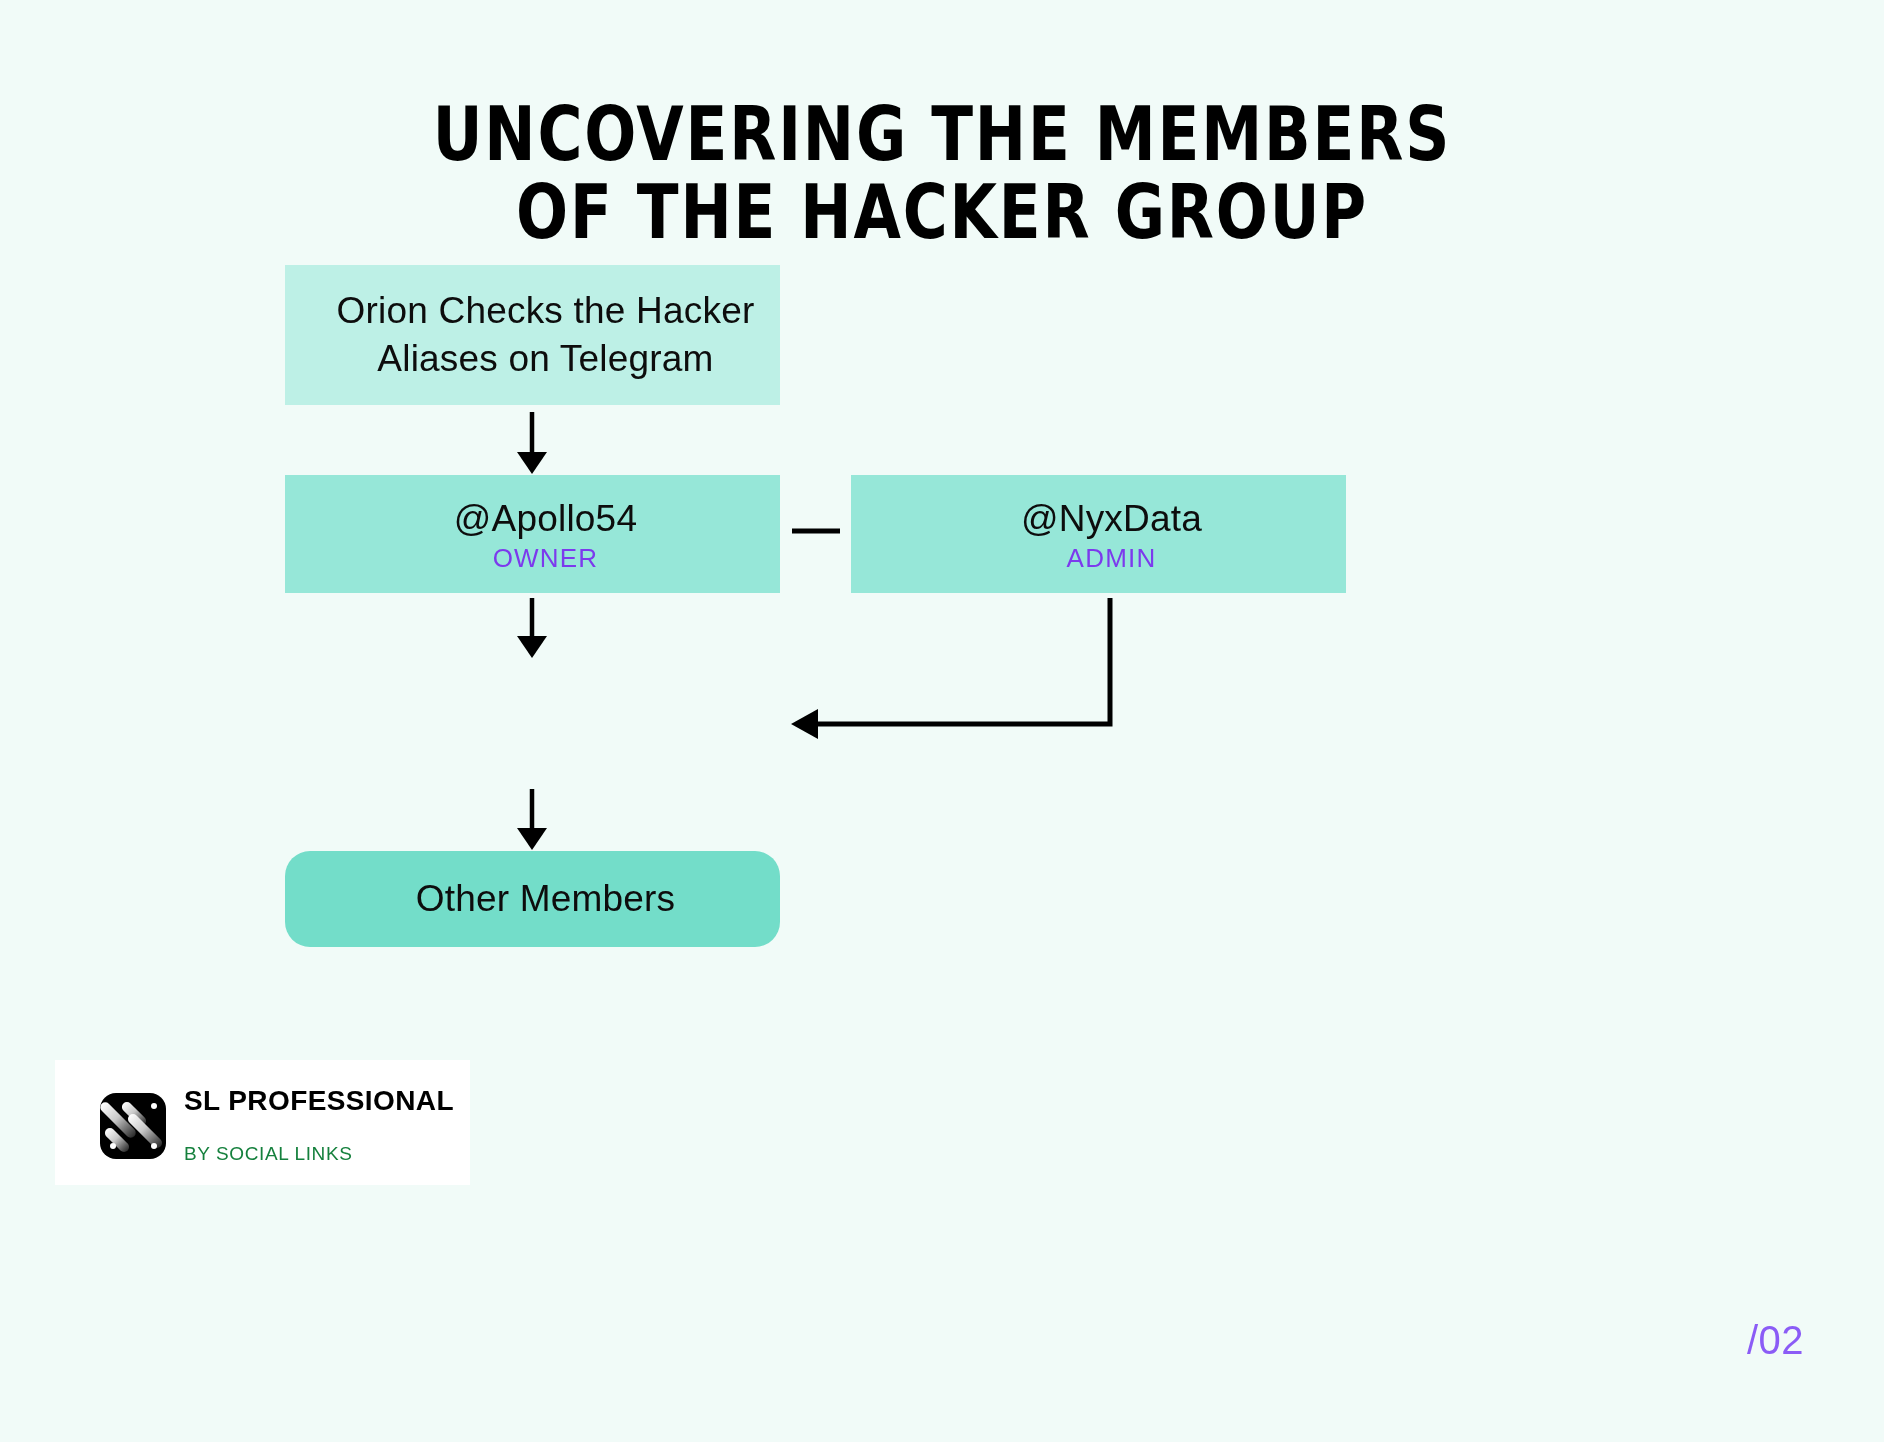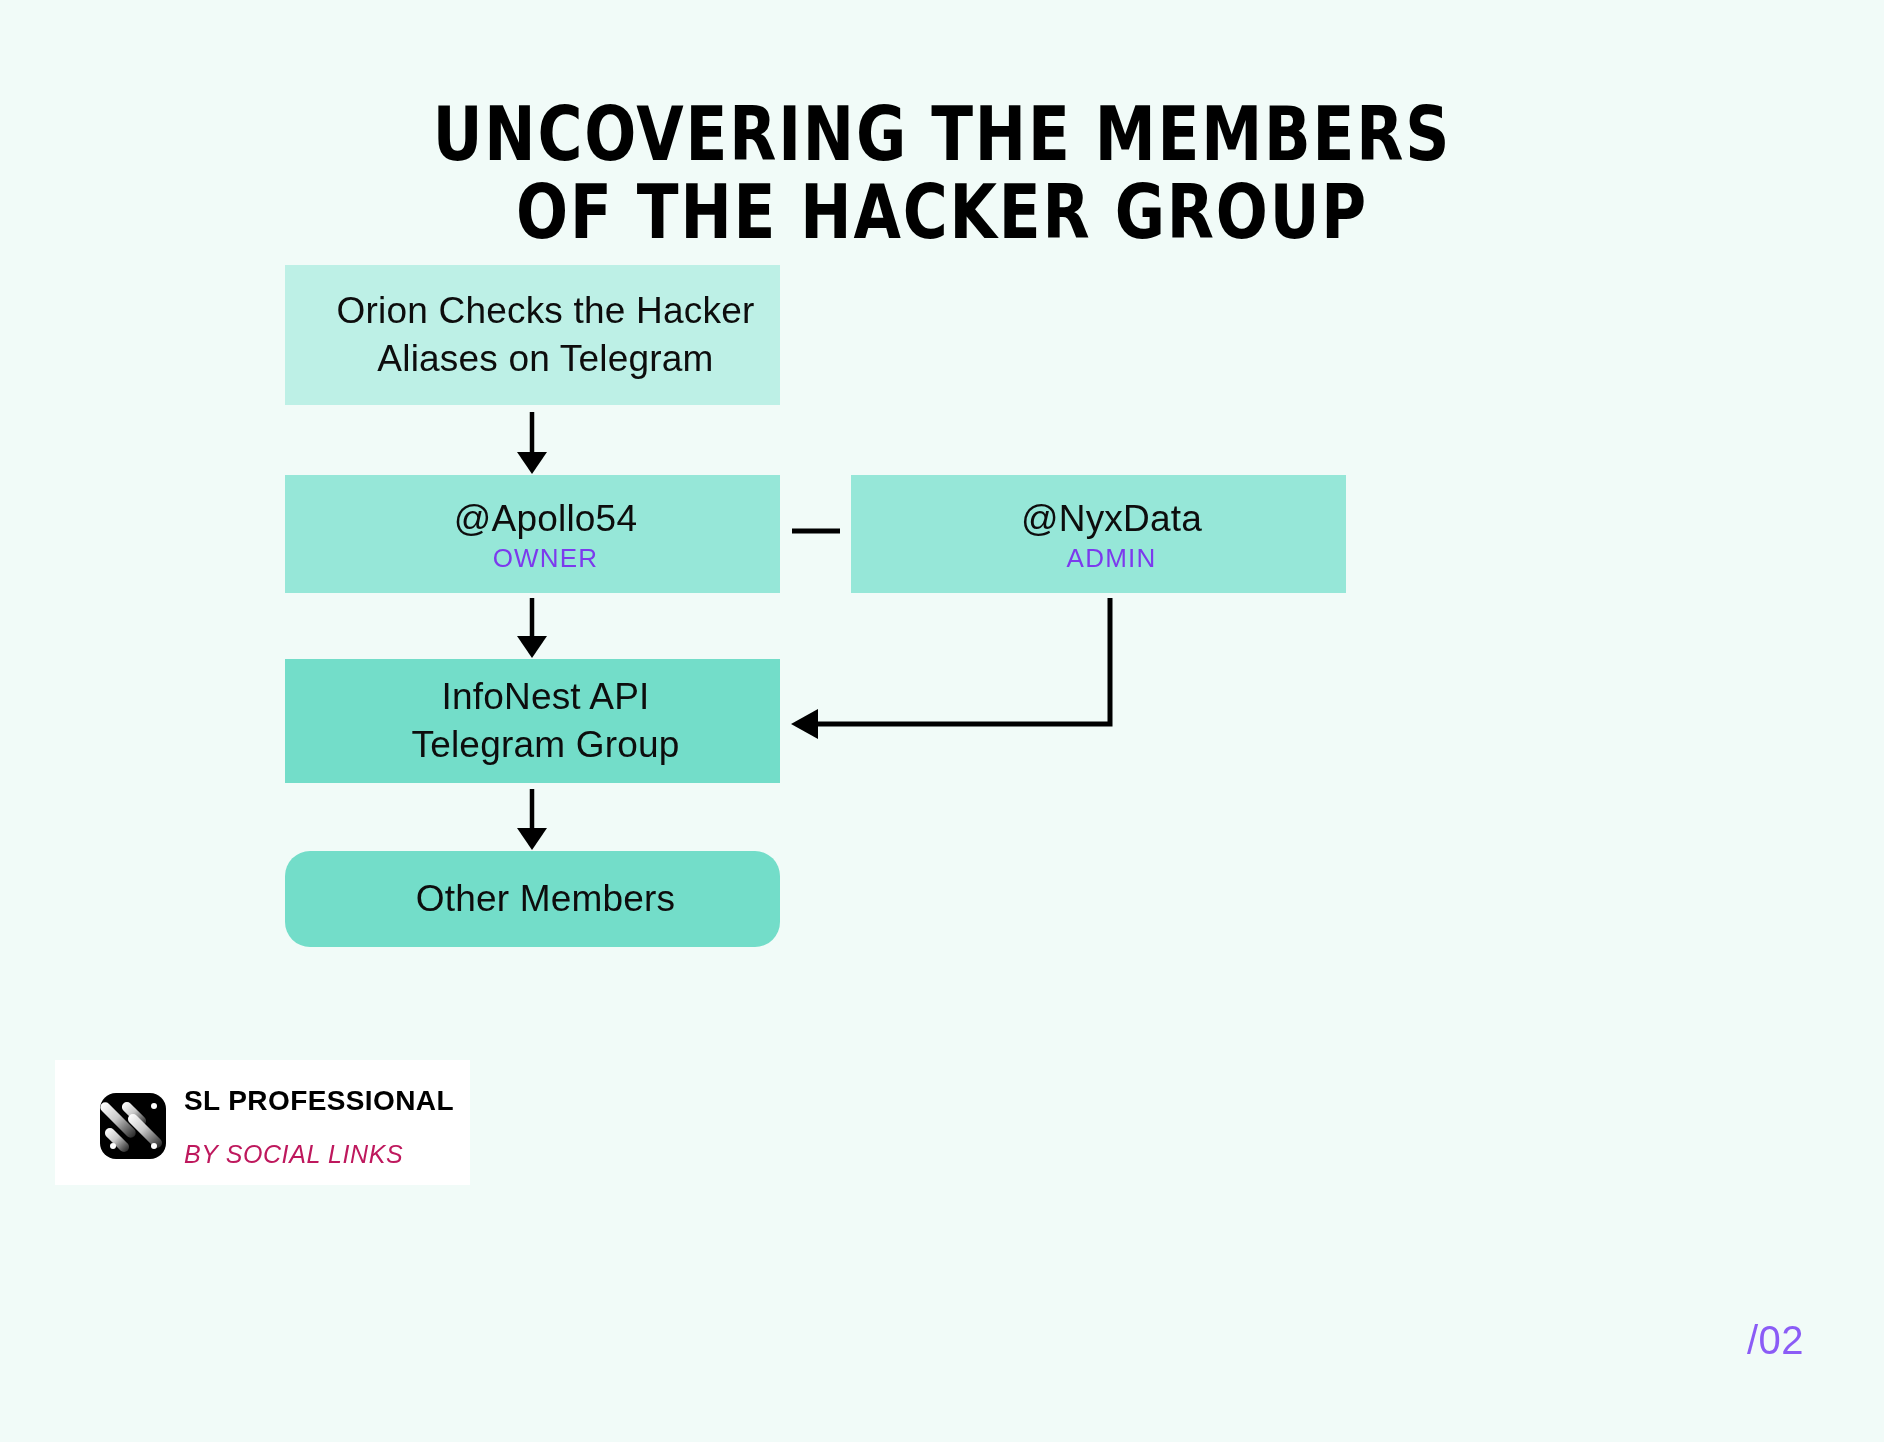--- a/index.html
+++ b/index.html
@@ -151,25 +151,24 @@
     font-family: "Liberation Sans", sans-serif;
     font-weight: 700;
     font-size: 28px;
     letter-spacing: 0.4px;
     color: #000000;
     line-height: 32px;
   }
   .brand-sub {
     font-family: "Liberation Sans", sans-serif;
     font-weight: 400;
-    font-size: 25px;
+    font-size: 19px;
     letter-spacing: 0.6px;
-    color: #be185d;
+    color: #15803d;
     line-height: 26px;
-    font-style: italic;
   }
 
   .page-number {
     position: absolute;
     right: 80px;
     top: 1318px;
     font-family: "Liberation Sans", sans-serif;
     font-size: 40px;
     color: #8b5cf6;
     letter-spacing: 0.5px;
@@ -230,24 +229,20 @@
     <div class="node" id="node-apollo">
       <div class="node-title">@Apollo54</div>
       <div class="node-role">OWNER</div>
     </div>
 
     <div class="node" id="node-nyx">
       <div class="node-title">@NyxData</div>
       <div class="node-role">ADMIN</div>
     </div>
 
-    <div class="node" id="node-infonest">
-      <div class="node-title">InfoNest API
-Telegram Group</div>
-    </div>
 
     <div class="node" id="node-others">
       <div class="node-title">Other Members</div>
     </div>
 
   </div>
 
   <div class="footer-panel"></div>
 
   <div class="brand">

